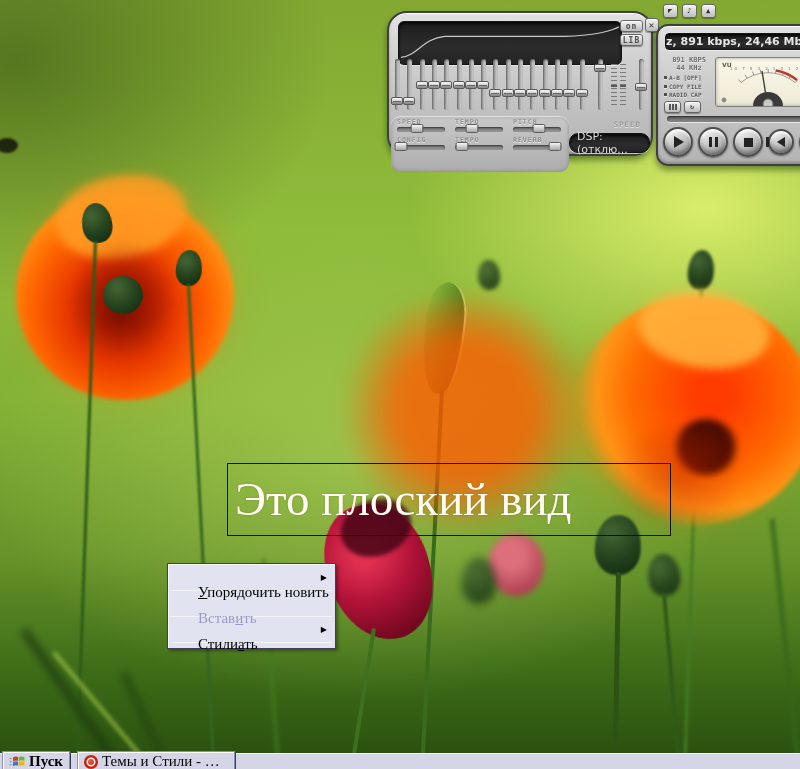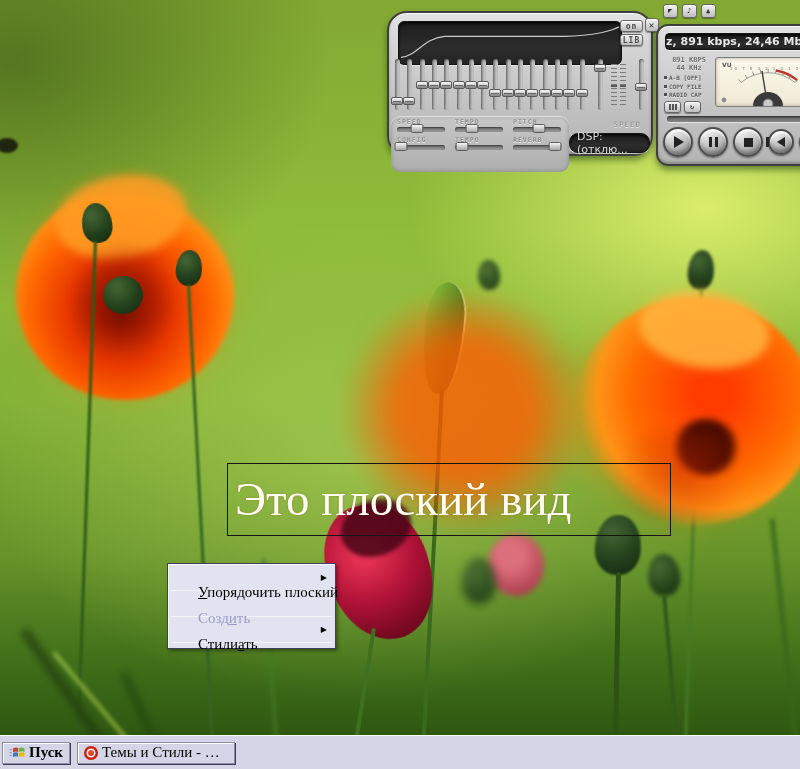--- a/index.html
+++ b/index.html
@@ -108,21 +108,21 @@
     background:#e2e3f1; border:1px solid #40405a;
     box-shadow:inset 1px 1px 0 #f6f6fc, 2px 2px 3px rgba(0,0,0,.35); padding:3px 1px; }
   .menu-item { position:relative; height:21px; line-height:21px; padding-left:14px;
     font:15px "Liberation Serif", serif; color:#000; white-space:pre; cursor:default; }
   .menu-item.disabled { color:#9a9ac6; }
   .menu-item .uline { text-decoration:underline; }
   .menu-arrow { position:absolute; right:7px; top:0; font-size:8px; line-height:21px; color:#000; }
   .menu-sep { height:1px; background:#b2b2c8; border-bottom:1px solid #f4f4fa; margin:2px 2px; }
 
   
-  .taskbar { position:absolute; left:0; bottom:0; width:800px; height:34px;
+  .taskbar { position:absolute; left:0; bottom:0; width:800px; height:16px;
     background:#d4d5e6; border-top:1px solid #fbfbff; display:flex; align-items:center; }
   .tb-btn { height:22px; margin-top:0; display:flex; align-items:center; gap:4px; padding:0 6px;
     background:#d4d5e6; border:1px solid #8d8da8;
     box-shadow:inset 1px 1px 0 #ffffff, 1px 1px 0 #3c3c52; font:15px "Liberation Serif", serif; color:#000;
     overflow:hidden; white-space:nowrap; }
   #start-button { margin-left:2px; font-weight:bold; flex:0 0 auto; }
   .task-button { width:158px; margin-left:7px; flex:0 0 auto; }
   .task-label { overflow:hidden; text-overflow:ellipsis; white-space:nowrap; }
   .opera-icon { width:14px; height:14px; border-radius:50%; background:radial-gradient(circle at 40% 35%, #f25a3c, #c8200f 75%);
     box-shadow:inset 0 0 0 2.5px rgba(200,32,15,1), inset 0 0 0 4px #fff; flex:0 0 auto; }
@@ -373,26 +373,26 @@
     <div class="tbtn small"></div>
   </div>
 </div>
 
 <div class="caption-box">
   <div class="caption-text">Это плоский вид</div>
 </div>
 
 <div class="context-menu">
   <div class="menu-item">
-    <span></span><span class="uline">У</span><span>порядочить плоский</span>
+    <span></span><span class="uline">У</span><span>порядочить новить</span>
     <span class="menu-arrow">▶</span>
   </div>
   <div class="menu-sep"></div>
   <div class="menu-item disabled">
-    <span>Созд</span><span class="uline">и</span><span>ть</span>
+    <span>Встав</span><span class="uline">и</span><span>ть</span>
   </div>
   <div class="menu-sep"></div>
   <div class="menu-item">
     <span>Стили</span><span class="uline">а</span><span>ть</span>
     <span class="menu-arrow">▶</span>
   </div>
   <div class="menu-sep"></div>
 </div>
 
 <div class="taskbar">

